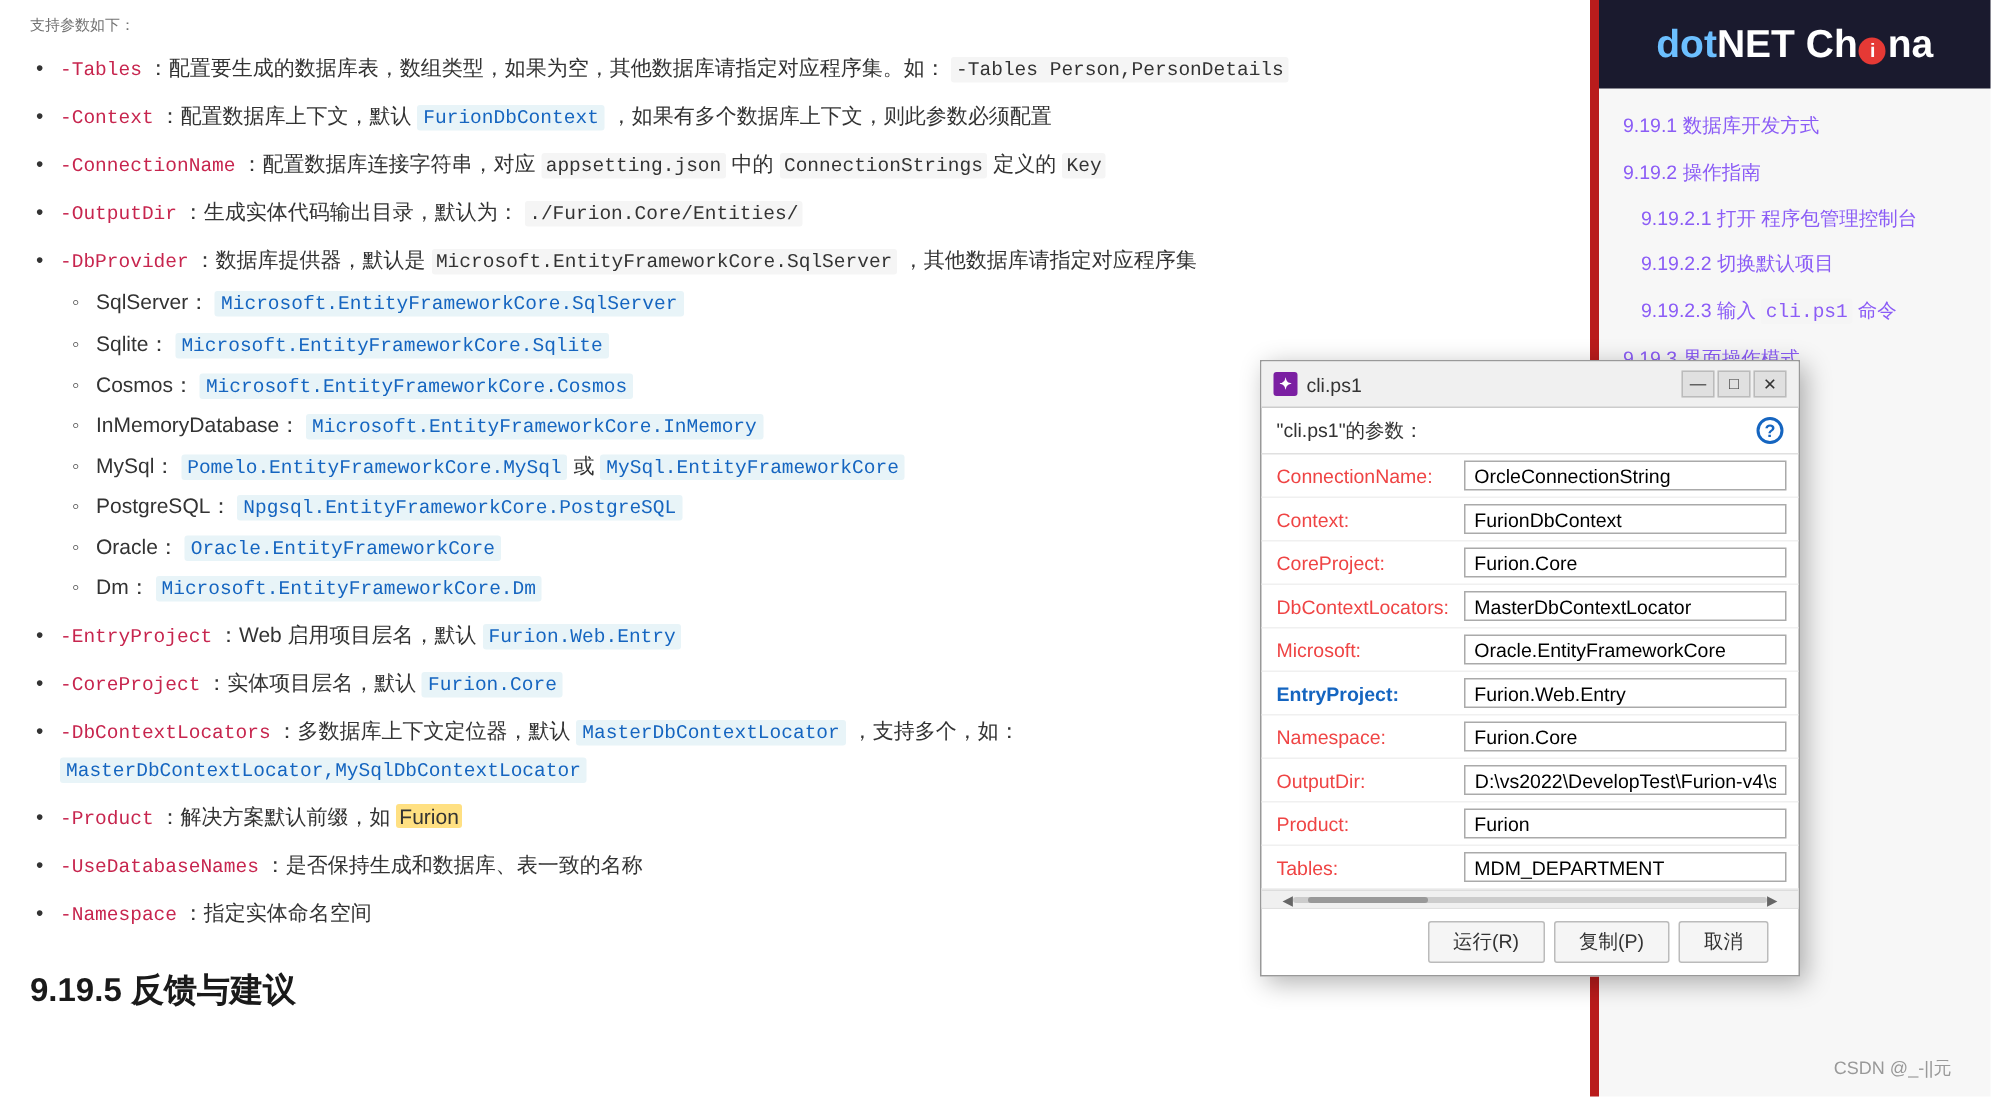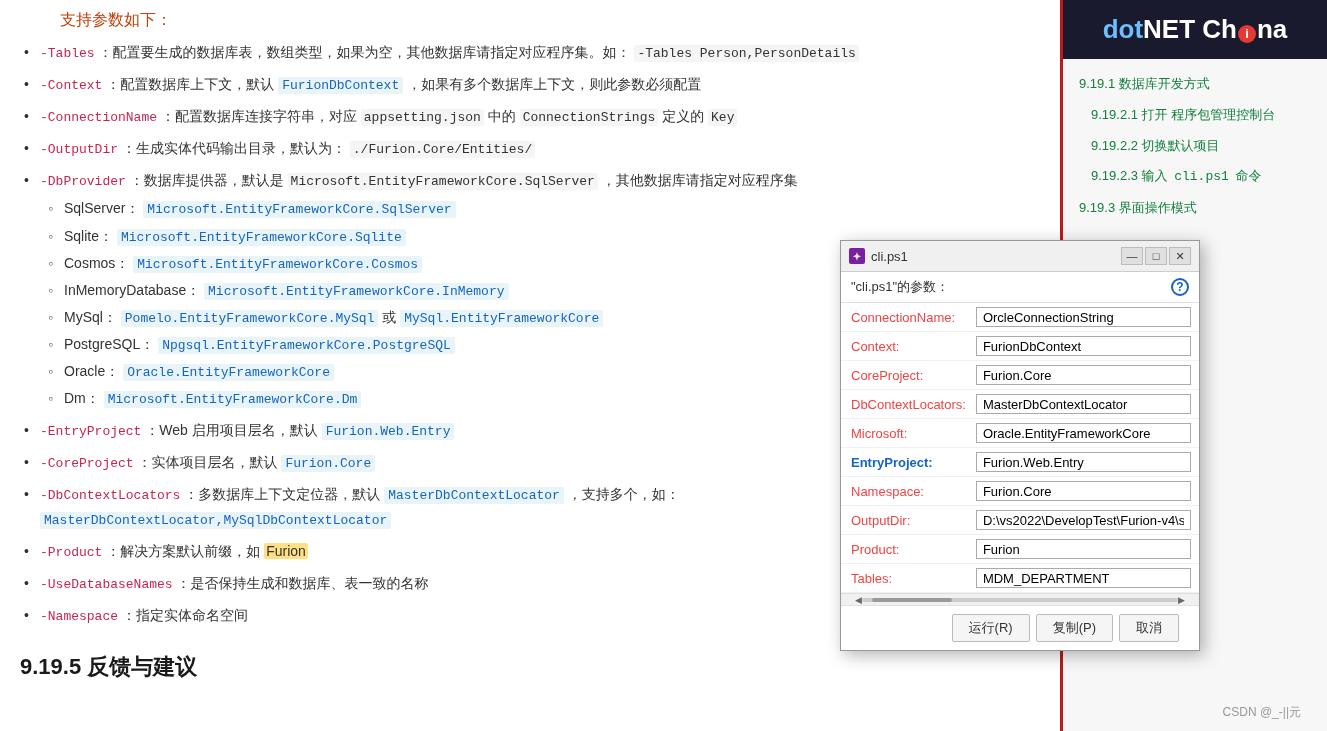--- a/index.html
+++ b/index.html
@@ -18,21 +18,21 @@
       flex: 1;
       padding: 10px 20px 20px 20px;
       overflow-y: auto;
       max-width: 1060px;
     }
 
     
     .right-sidebar {
       width: 267px;
       background: #f7f7f7;
-      border-left: 3px solid #b91c1c;
+      border-left: 6px solid #b91c1c;
       padding: 0;
       flex-shrink: 0;
       position: relative;
     }
 
     .sidebar-logo {
       background: #1a1a2e;
       padding: 14px 16px;
       display: flex;
       align-items: center;
@@ -60,32 +60,31 @@
       margin: 0 1px;
     }
 
     .sidebar-nav {
       padding: 10px 12px;
     }
 
     .sidebar-nav-item {
       padding: 5px 4px;
       font-size: 13px;
-      color: #15803d;
+      color: #8b5cf6;
       cursor: pointer;
       line-height: 1.6;
     }
     .sidebar-nav-item.indent1 { padding-left: 16px; }
 
     
     .intro-text {
-      font-size: 16px;
-      color: #c2410c;
+      font-size: 10px;
+      color: #737373;
       margin-bottom: 10px;
-      margin-left: 40px;
     }
 
     
     .param-list {
       list-style: none;
       padding: 0;
       margin: 0 0 12px 0;
     }
     .param-list > li {
       position: relative;
@@ -474,20 +473,21 @@
 </div>
 
 <div class="right-sidebar">
   <div class="sidebar-logo">
     <span class="logo-text">
       <span class="logo-dot">dot</span><span class="logo-net">NET</span> Ch<span class="logo-i-circle">i</span>na
     </span>
   </div>
   <div class="sidebar-nav">
     <div class="sidebar-nav-item">9.19.1 数据库开发方式</div>
+    <div class="sidebar-nav-item">9.19.2 操作指南</div>
     <div class="sidebar-nav-item indent1">9.19.2.1 打开 程序包管理控制台</div>
     <div class="sidebar-nav-item indent1">9.19.2.2 切换默认项目</div>
     <div class="sidebar-nav-item indent1">9.19.2.3 输入 <span class="code">cli.ps1</span> 命令</div>
     <div class="sidebar-nav-item">9.19.3 界面操作模式</div>
   </div>
 </div>
 
 <div class="dialog-overlay">
   <div class="dialog-window">
 

